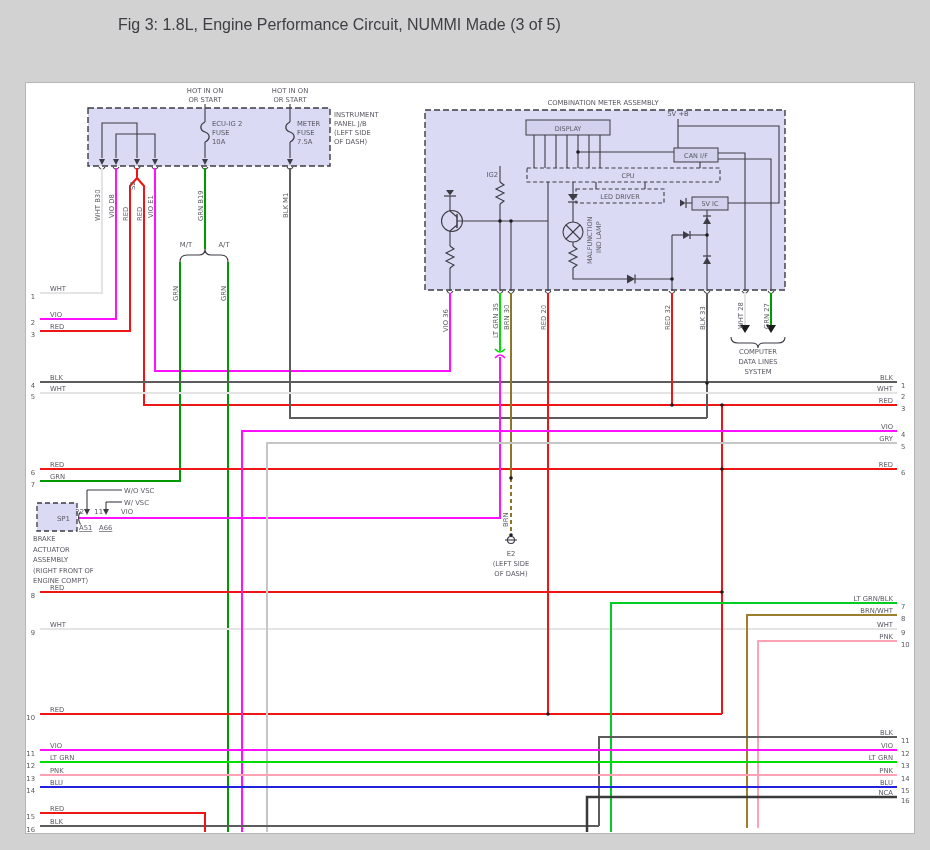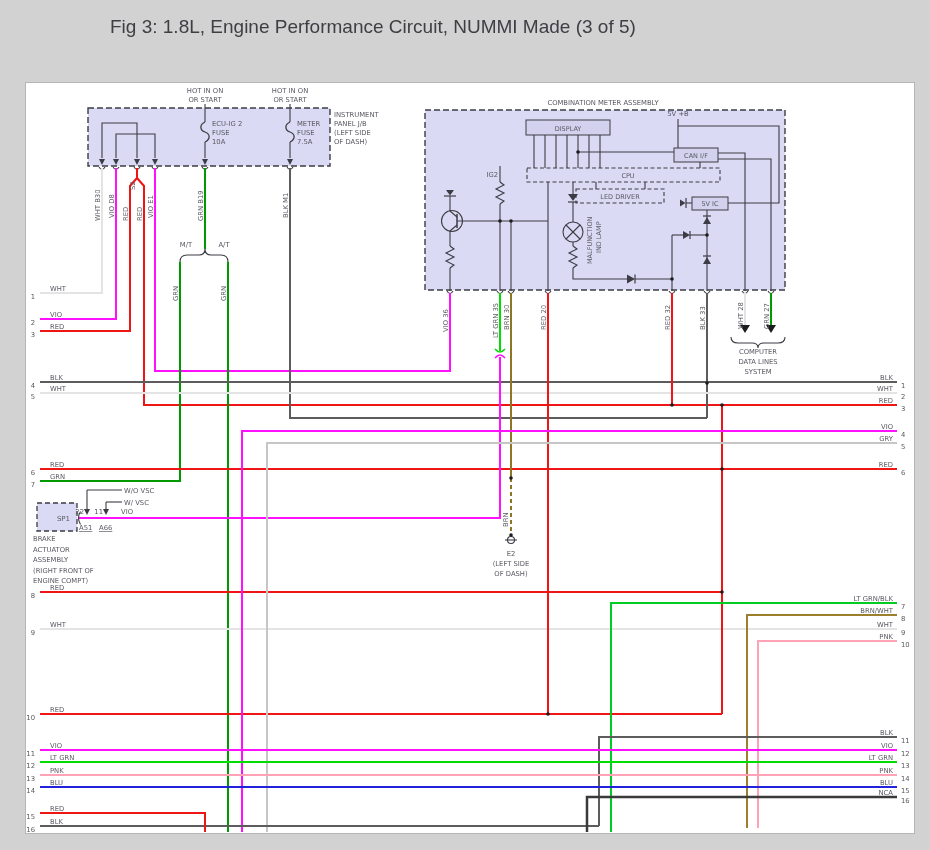--- a/index.html
+++ b/index.html
@@ -1,17 +1,17 @@
 <!DOCTYPE html>
 <html><head>
 <meta charset="utf-8">
 <style>
   html,body{margin:0;padding:0;background:#d2d2d2;}
   .page{position:relative;width:930px;height:850px;overflow:hidden;font-family:"Liberation Sans",sans-serif;}
-  .page-title{position:absolute;left:110px;top:16px;font-size:19px;color:#3e3e44;}
+  .page-title{position:absolute;left:118px;top:16px;font-size:16px;color:#3e3e44;}
   .content-bg{position:absolute;left:25px;top:82px;width:888px;height:750px;background:#ffffff;border:1px solid #b5b5b5;}
   svg.diagram{position:absolute;left:0;top:0;width:930px;height:850px;}
   svg.diagram text{font-family:"DejaVu Sans",sans-serif;}
 </style>
 </head>
 <body>
 
 <div class="page">
   <div class="page-title">Fig 3: 1.8L, Engine Performance Circuit, NUMMI Made (3 of 5)</div>
   <div class="content-bg"></div>

